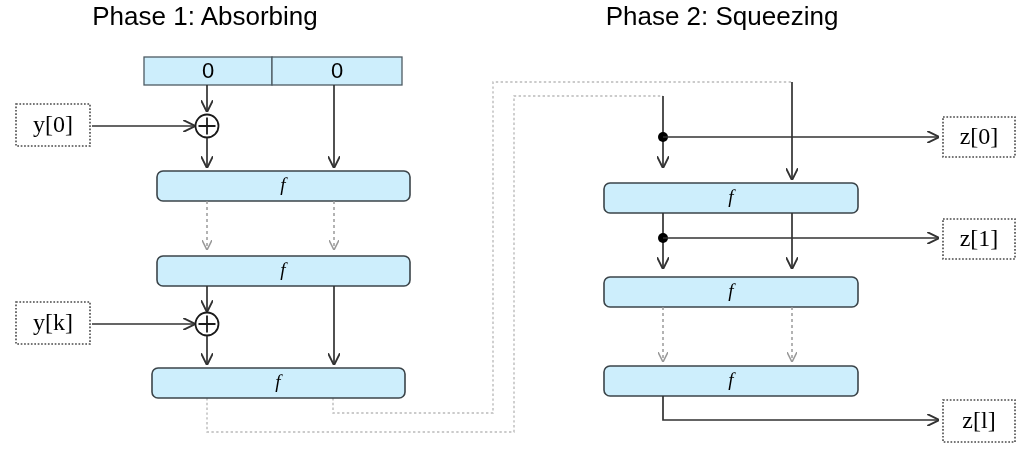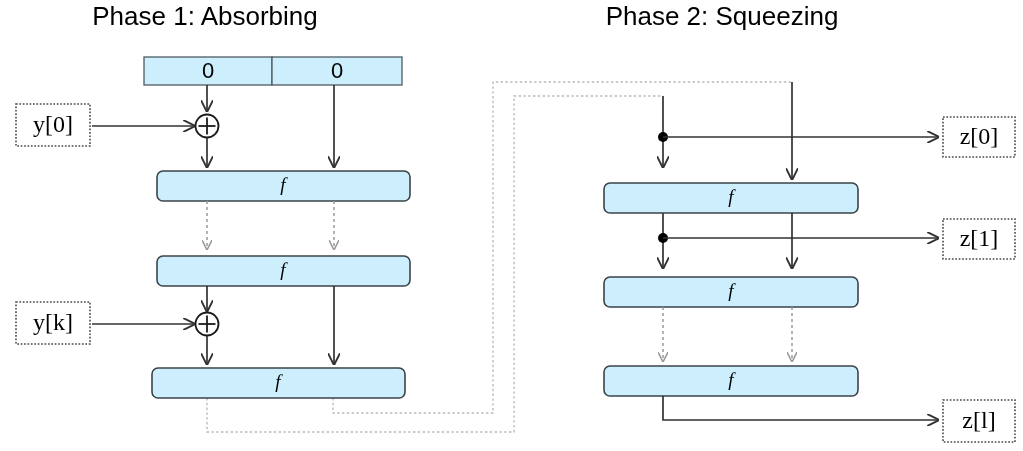--- a/index.html
+++ b/index.html
@@ -7,20 +7,21 @@
     padding: 0;
     background: #ffffff;
   }
   #root {
     position: relative;
     width: 1023px;
     height: 451px;
     background: #ffffff;
     font-family: "Liberation Sans", sans-serif;
     overflow: hidden;
+    border-radius: 8px;
   }
   svg.canvas {
     position: absolute;
     left: 0;
     top: 0;
     width: 1023px;
     height: 451px;
   }
   .phase-title {
     font-family: "Liberation Sans", sans-serif;

